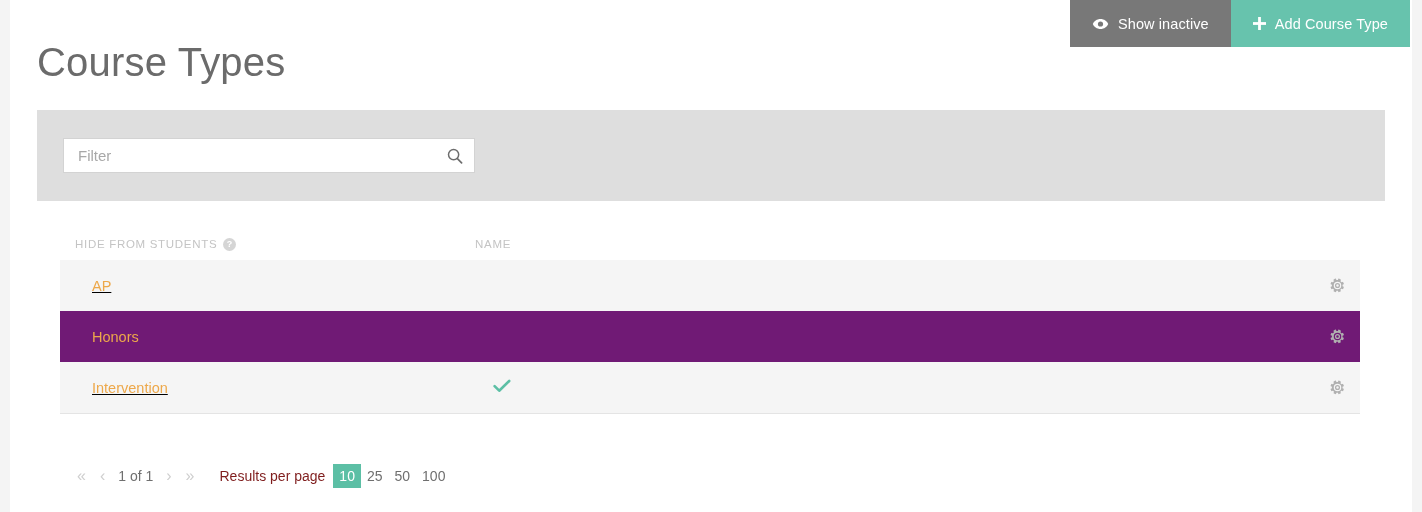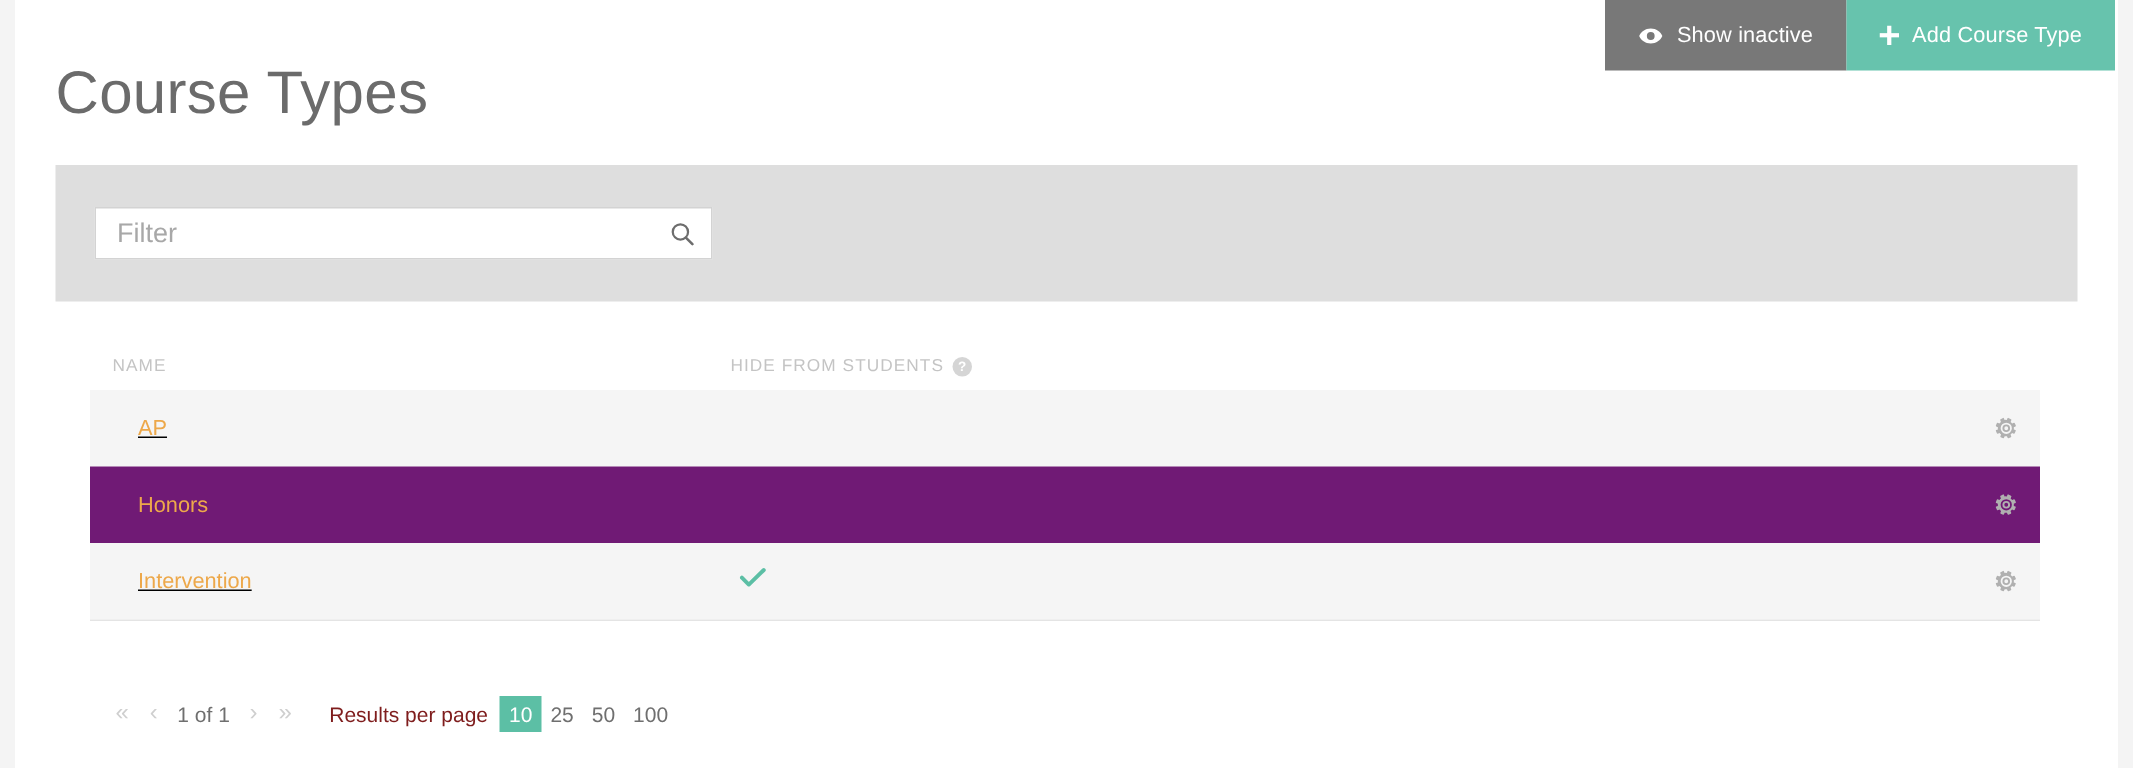--- a/index.html
+++ b/index.html
@@ -92,21 +92,21 @@
     align-items: center;
   }
   .filter-input {
     flex: 1 1 auto;
     height: 100%;
     border: none;
     outline: none;
     background: transparent;
     padding: 0 12px 0 14px;
     font-family: "Liberation Sans", sans-serif;
-    font-size: 18px;
+    font-size: 15px;
     color: #5a5a5a;
   }
   .filter-input::placeholder { color: #a8a8a8; }
   .search-btn {
     width: 38px;
     height: 100%;
     display: flex;
     align-items: center;
     justify-content: center;
     background: transparent;
@@ -273,26 +273,26 @@
             <line x1="10.4" y1="10.6" x2="14.6" y2="14.8" stroke="#6d6d6d" stroke-width="1.7" stroke-linecap="round"></line>
           </svg>
         </span>
       </button>
     </div>
   </div>
 
   <div class="table">
 
     <div class="thead">
-      <div class="th col-name">
-        <span>Name</span>
-      </div>
       <div class="th col-hide">
         <span>Hide from students</span>
         <span class="help-icon">?</span>
+      </div>
+      <div class="th col-name">
+        <span>Name</span>
       </div>
       <div class="th col-gear"></div>
     </div>
 
     <div class="trow odd">
       <div class="col-name">
         <span class="row-name">AP</span>
       </div>
       <div class="col-hide check-cell"></div>
       <div class="col-gear">

